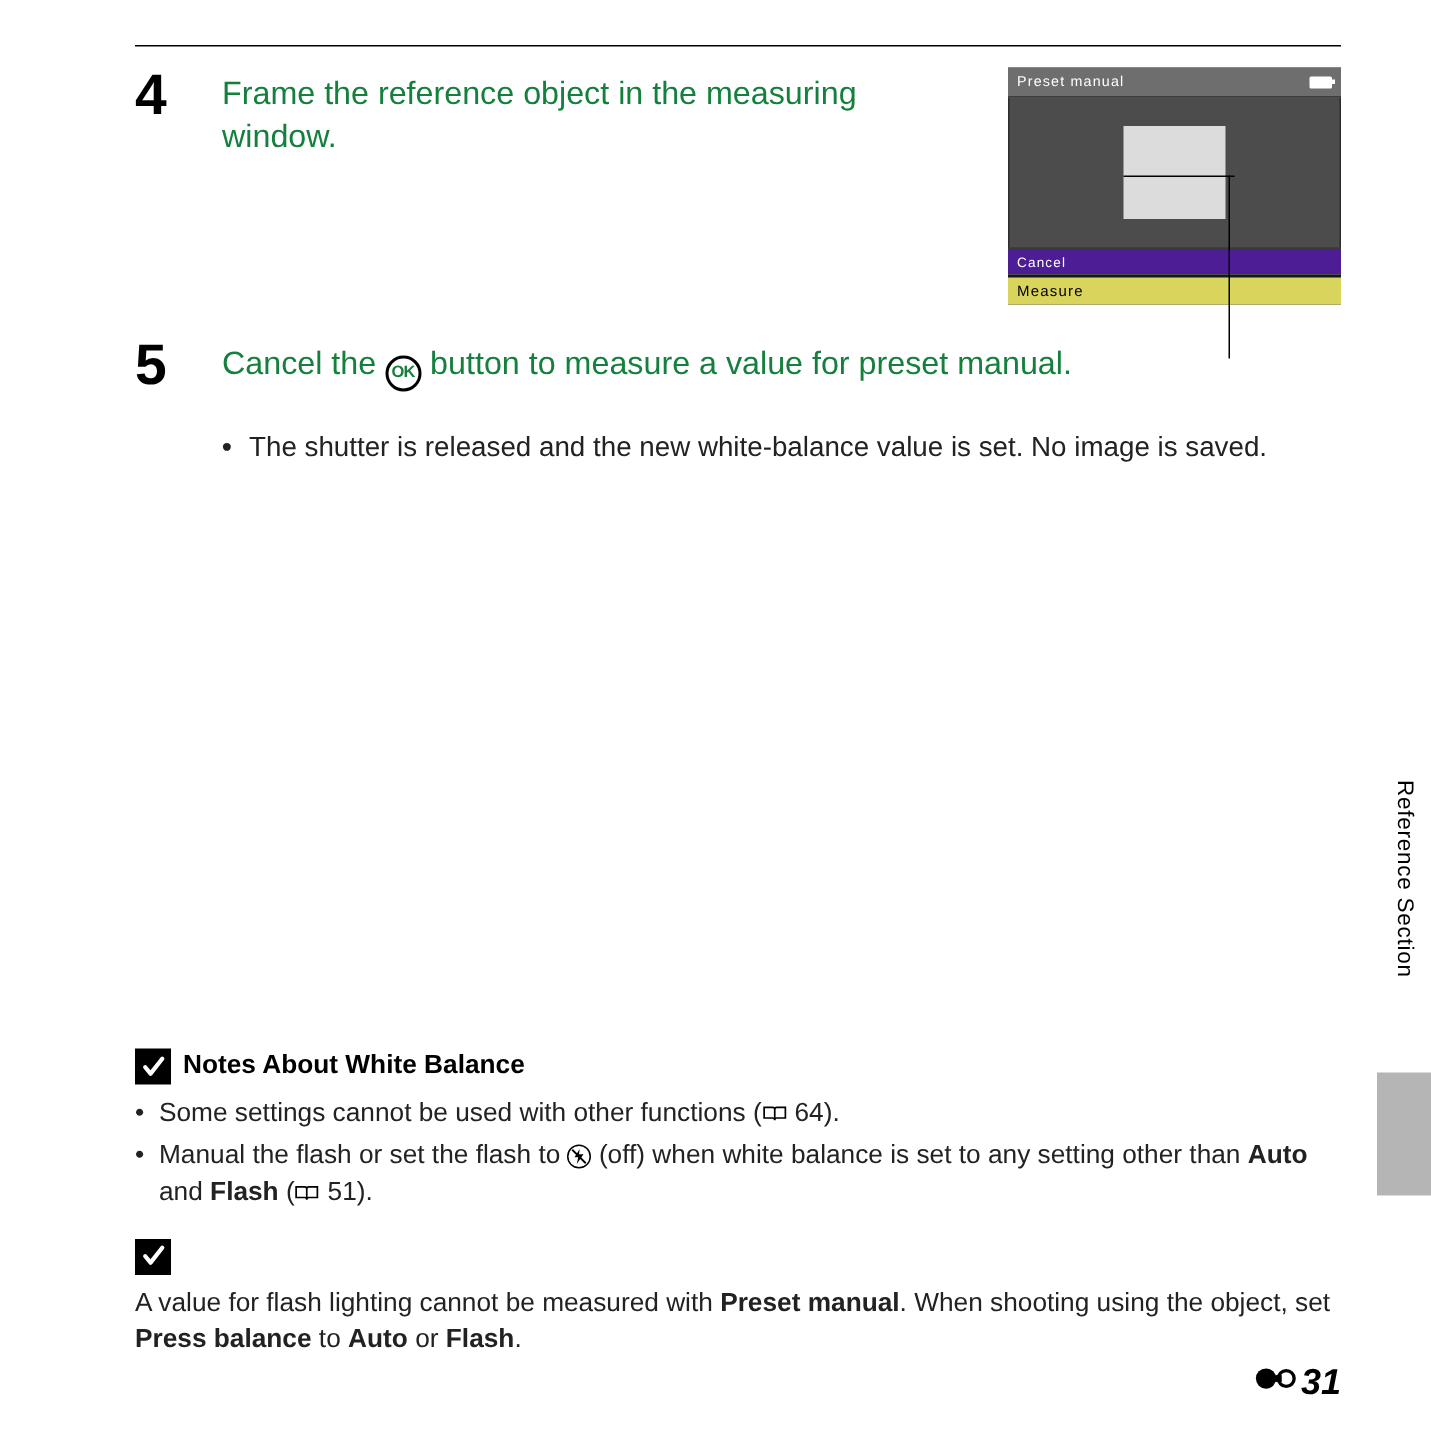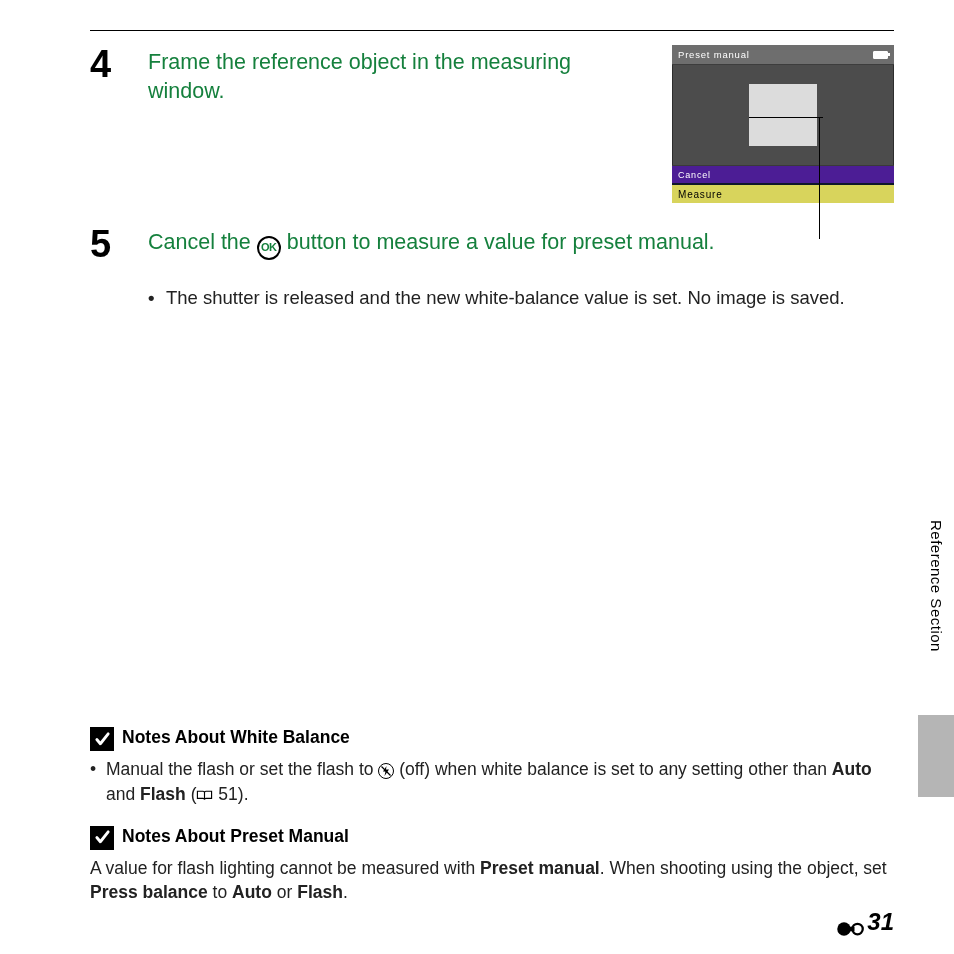--- a/index.html
+++ b/index.html
@@ -227,21 +227,21 @@
   }
 
   
   .pagenum {
     position:absolute;
     bottom:18px;
     right:60px;
     font-size:24px;
     font-style:italic;
     font-weight:600;
-    display:flex; align-items:flex-end; gap:2px;
+    display:flex; align-items:flex-start; gap:2px;
   }
   .joystick {
     display:inline-flex;
     width:30px; height:18px;
     align-items:center; justify-content:center;
     position:relative; top:2px;
   }
 </style>
 </head>
 <body>
@@ -286,41 +286,47 @@
 <div class="notes">
   <div class="note-head">
     <div class="note-icon">
       <svg viewBox="0 0 24 24">
           <path d="M4 12l5 6L20 4" stroke="#fff" stroke-width="4" fill="none" stroke-linecap="round" stroke-linejoin="round"></path>
         </svg>
     </div>
     <div class="note-title">Notes About White Balance</div>
   </div>
   <div class="note-bul">
+    <span>Some settings cannot be used with other functions (</span><span class="manual-ref">
+        <svg viewBox="0 0 24 16">
+          <path d="M2 2h8c1 0 2 1 2 2v10c0-1-1-2-2-2H2zM22 2h-8c-1 0-2 1-2 2v10c0-1 1-2 2-2h8z" fill="none" stroke="#000" stroke-width="1.6"></path>
+        </svg>
+      </span>&nbsp;<span>64</span><span>).</span>
+  </div>
+  <div class="note-bul">
     <span>Manual the flash or set the flash to </span><span class="noflash">
         <svg viewBox="0 0 24 24">
           <path d="M13 2 L6 13 L11 13 L9 22 L18 9 L12 9 Z" fill="#000"></path>
           <line x1="3" y1="3" x2="21" y2="21" stroke="#000" stroke-width="2.4"></line>
         </svg>
       </span><span> (off) when white balance is set to any setting other than </span><span class="bold">Auto</span><span> and </span><span class="bold">Flash</span><span> (</span><span class="manual-ref">
         <svg viewBox="0 0 24 16">
           <path d="M2 2h8c1 0 2 1 2 2v10c0-1-1-2-2-2H2zM22 2h-8c-1 0-2 1-2 2v10c0-1 1-2 2-2h8z" fill="none" stroke="#000" stroke-width="1.6"></path>
         </svg>
       </span>&nbsp;<span>51</span><span>).</span>
   </div>
 
   <div style="height:16px"></div>
 
   <div class="note-head">
     <div class="note-icon">
       <svg viewBox="0 0 24 24">
           <path d="M4 12l5 6L20 4" stroke="#fff" stroke-width="4" fill="none" stroke-linecap="round" stroke-linejoin="round"></path>
         </svg>
     </div>
-    <div class="note-title">Notes About Preset Manual</div>
   </div>
   <div class="note-text">
     <span>A value for flash lighting cannot be measured with </span><span class="bold">Preset manual</span><span>. When shooting using the object, set </span><span class="bold">Press balance</span><span> to </span><span class="bold">Auto</span><span> or </span><span class="bold">Flash</span><span>.</span>
   </div>
 </div>
 
 <div class="side-ref">Reference Section</div>
 <div class="side-tab"></div>
 
 <div class="pagenum">

